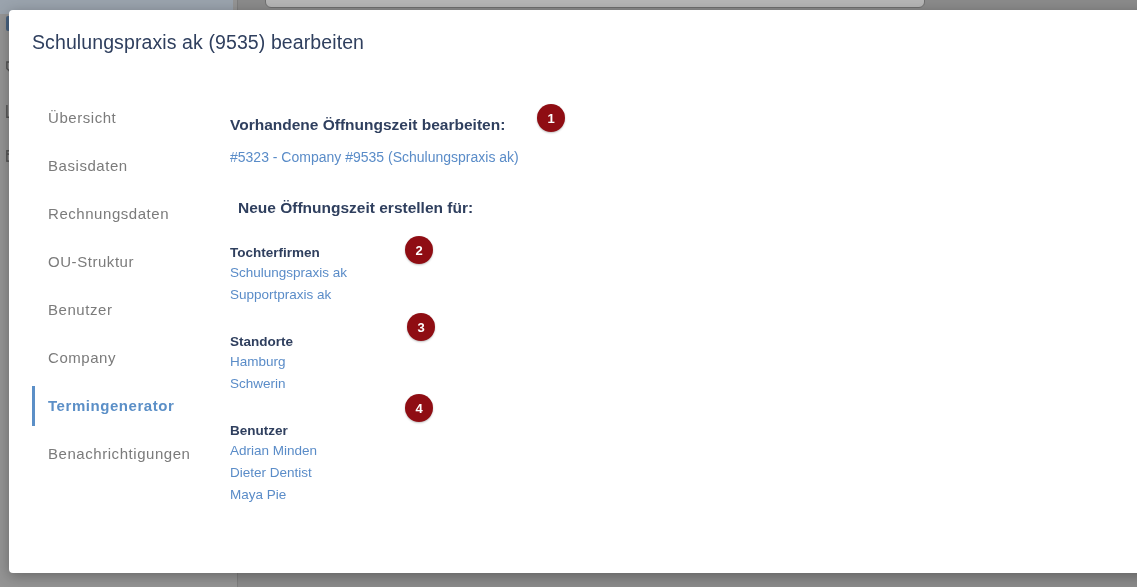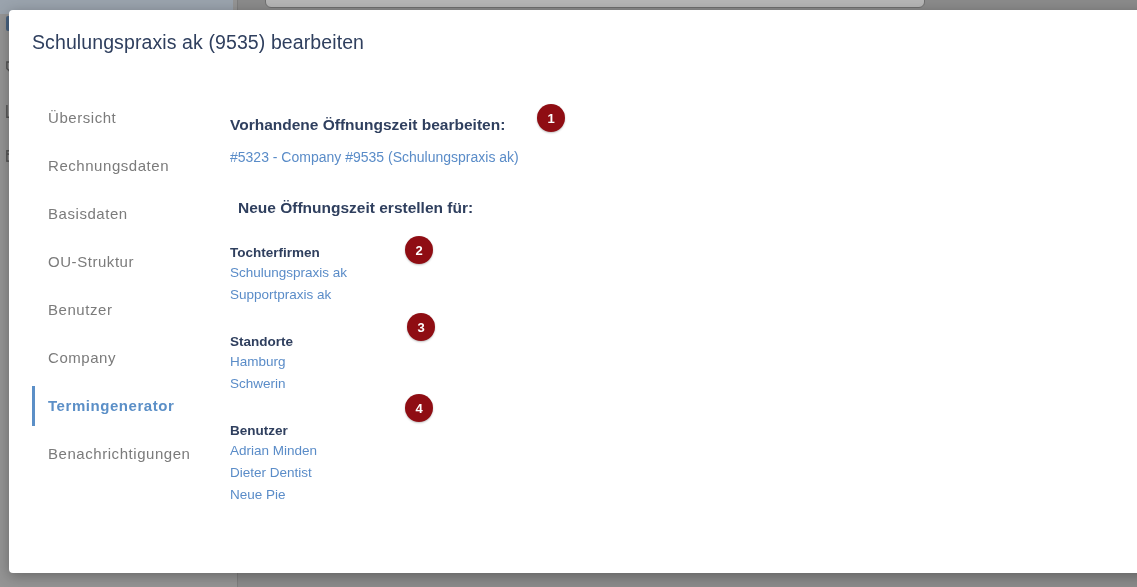--- a/index.html
+++ b/index.html
@@ -216,24 +216,24 @@
 
 <div id="modal-dialog">
 
   <div id="dialog-title">Schulungspraxis ak (9535) bearbeiten</div>
 
   <nav id="dialog-nav">
     <div class="nav-item">
       <span>Übersicht</span>
     </div>
     <div class="nav-item">
+      <span>Basisdaten</span>
+    </div>
+    <div class="nav-item">
       <span>Rechnungsdaten</span>
-    </div>
-    <div class="nav-item">
-      <span>Basisdaten</span>
     </div>
     <div class="nav-item">
       <span>OU-Struktur</span>
     </div>
     <div class="nav-item">
       <span>Benutzer</span>
     </div>
     <div class="nav-item">
       <span>Company</span>
     </div>
@@ -264,21 +264,21 @@
     <div>
       <div class="group-heading">Standorte</div>
       <a class="entity-link" href="#">Hamburg</a>
       <a class="entity-link" href="#">Schwerin</a>
     </div>
 
     <div>
       <div class="group-heading">Benutzer</div>
       <a class="entity-link" href="#">Adrian Minden</a>
       <a class="entity-link" href="#">Dieter Dentist</a>
-      <a class="entity-link" href="#">Neue Pie</a>
+      <a class="entity-link" href="#">Maya Pie</a>
     </div>
 
   </div>
 </div>
 
 <div id="badge-1" class="annot-badge">1</div>
 <div id="badge-2" class="annot-badge">2</div>
 <div id="badge-3" class="annot-badge">3</div>
 <div id="badge-4" class="annot-badge">4</div>
 

